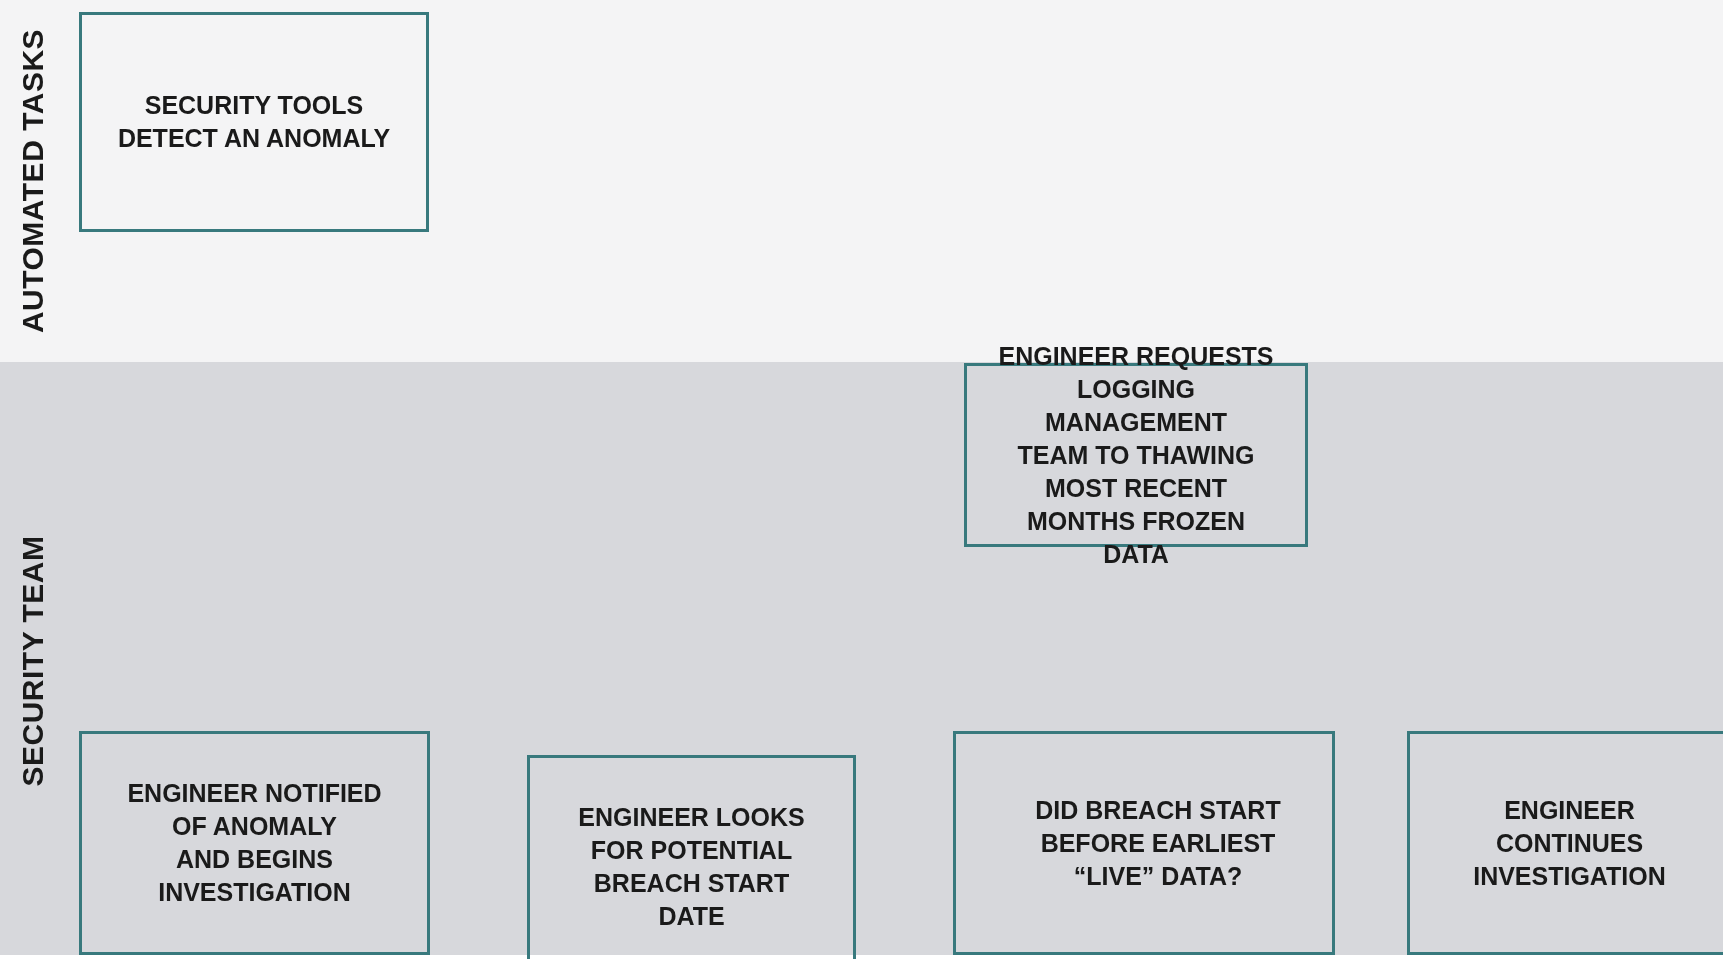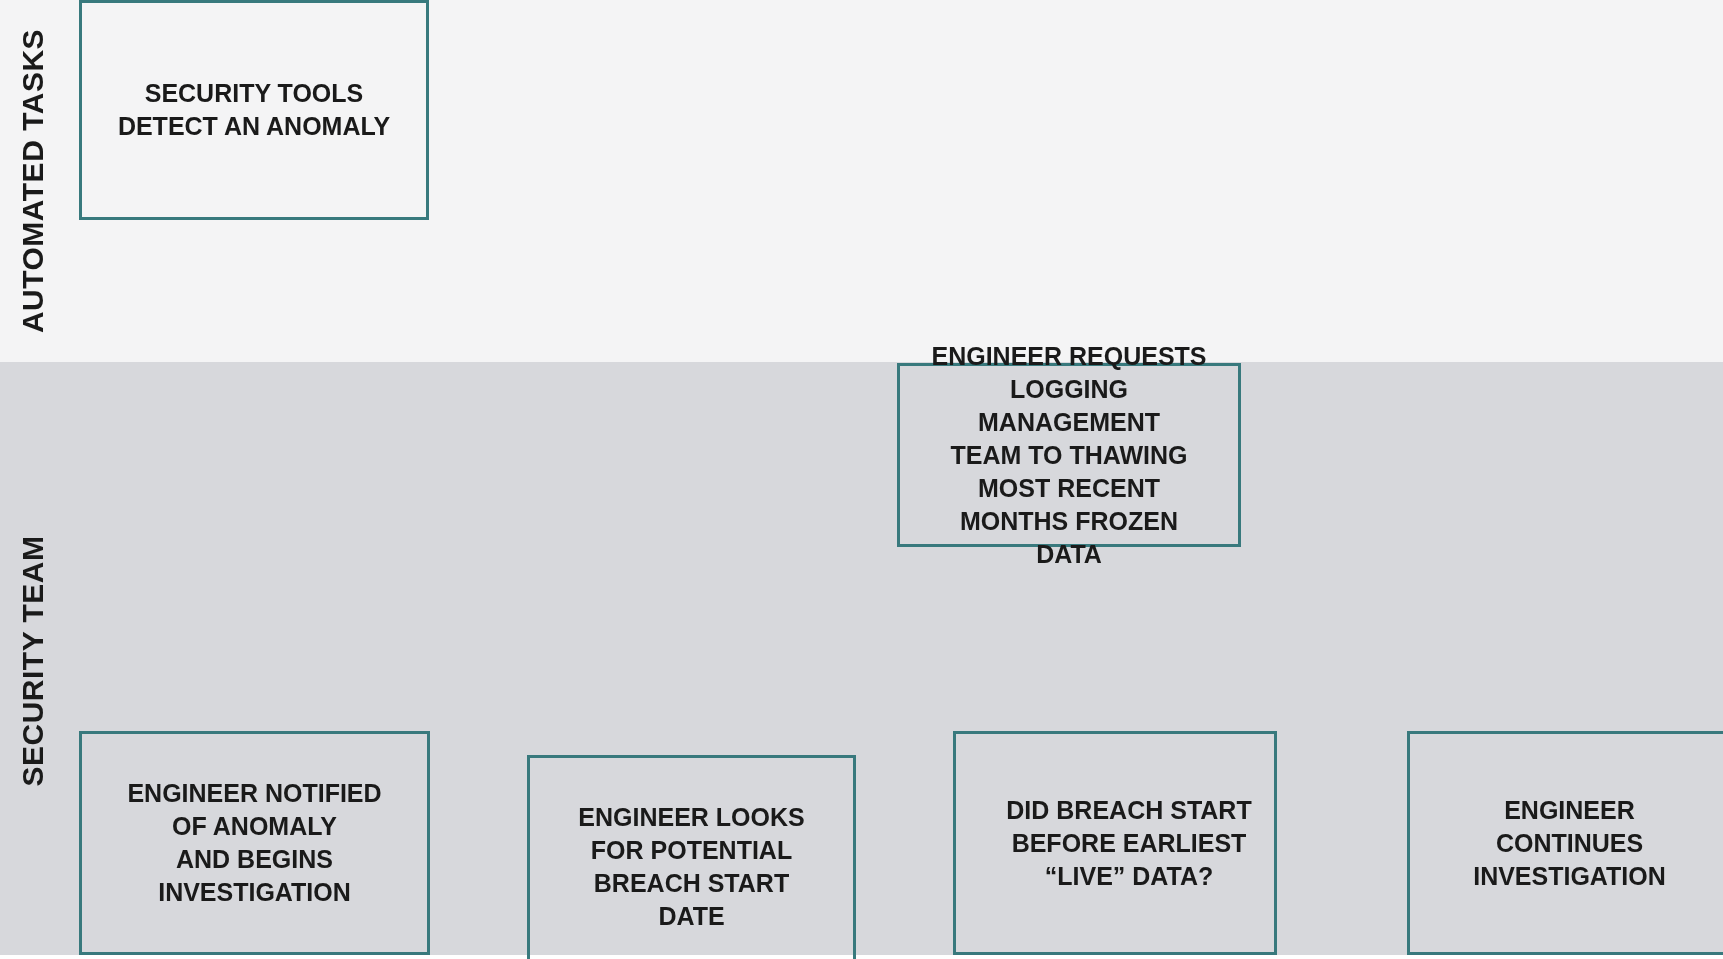--- a/index.html
+++ b/index.html
@@ -51,25 +51,25 @@
     align-items: center;
     justify-content: center;
     text-align: center;
     padding: 0 12px;
     font-weight: bold;
     font-size: 25px;
     line-height: 1.32;
     color: var(--text-color, #1a1a1a);
     white-space: pre-line;
   }
-  .node-security-tools   { left: 79px;   top: 0;   width: 350px; height: 220px; }
-  .node-thawing          { left: 897px;  top: 363px; width: 344px; height: 184px; }
+  .node-security-tools   { left: 79px;   top: 12px;   width: 350px; height: 220px; }
+  .node-thawing          { left: 964px;  top: 363px; width: 344px; height: 184px; }
   .node-notified         { left: 79px;   top: 731px; width: 351px; height: 224px; }
   .node-looks            { left: 527px;  top: 731px; width: 329px; height: 224px; margin-top: 24px; }
-  .node-breach-start     { left: 953px;  top: 731px; width: 324px; height: 224px; padding-left: 40px; }
+  .node-breach-start     { left: 953px;  top: 731px; width: 382px; height: 224px; padding-left: 40px; }
   .node-continues        { left: 1395px; top: 731px; width: 325px; height: 224px; margin-left: 12px; }
 </style>
 </head>
 <body>
 
 <div class="canvas">
 
   <div class="lane lane-automated"></div>
   <div class="lane lane-security"></div>
 

